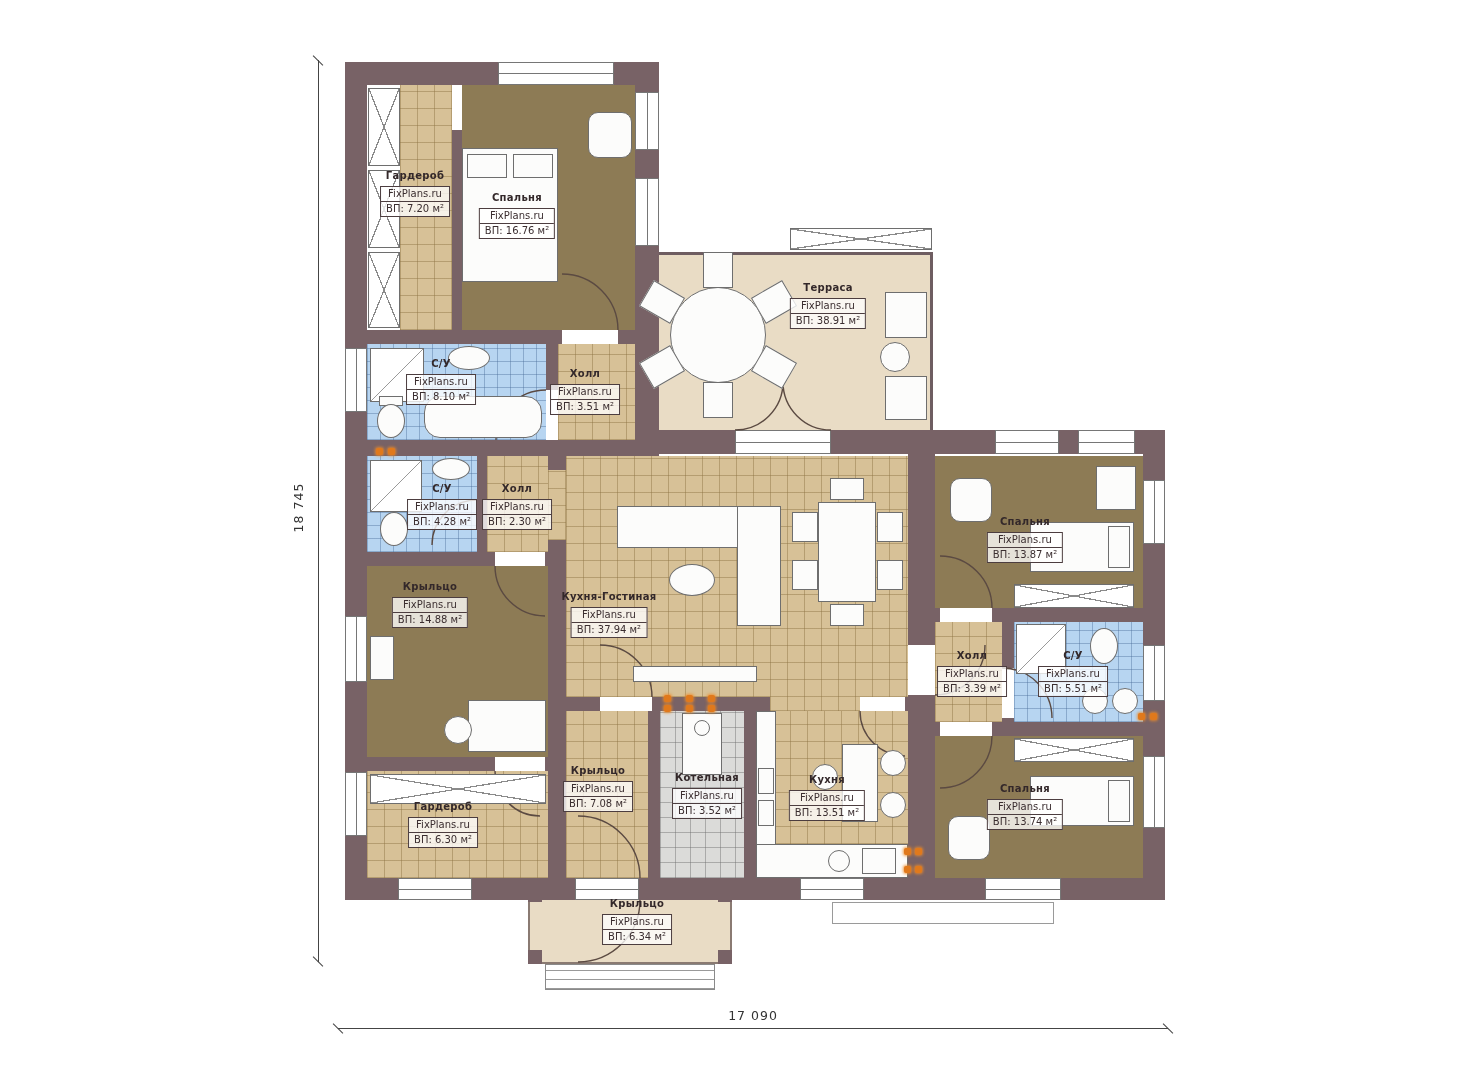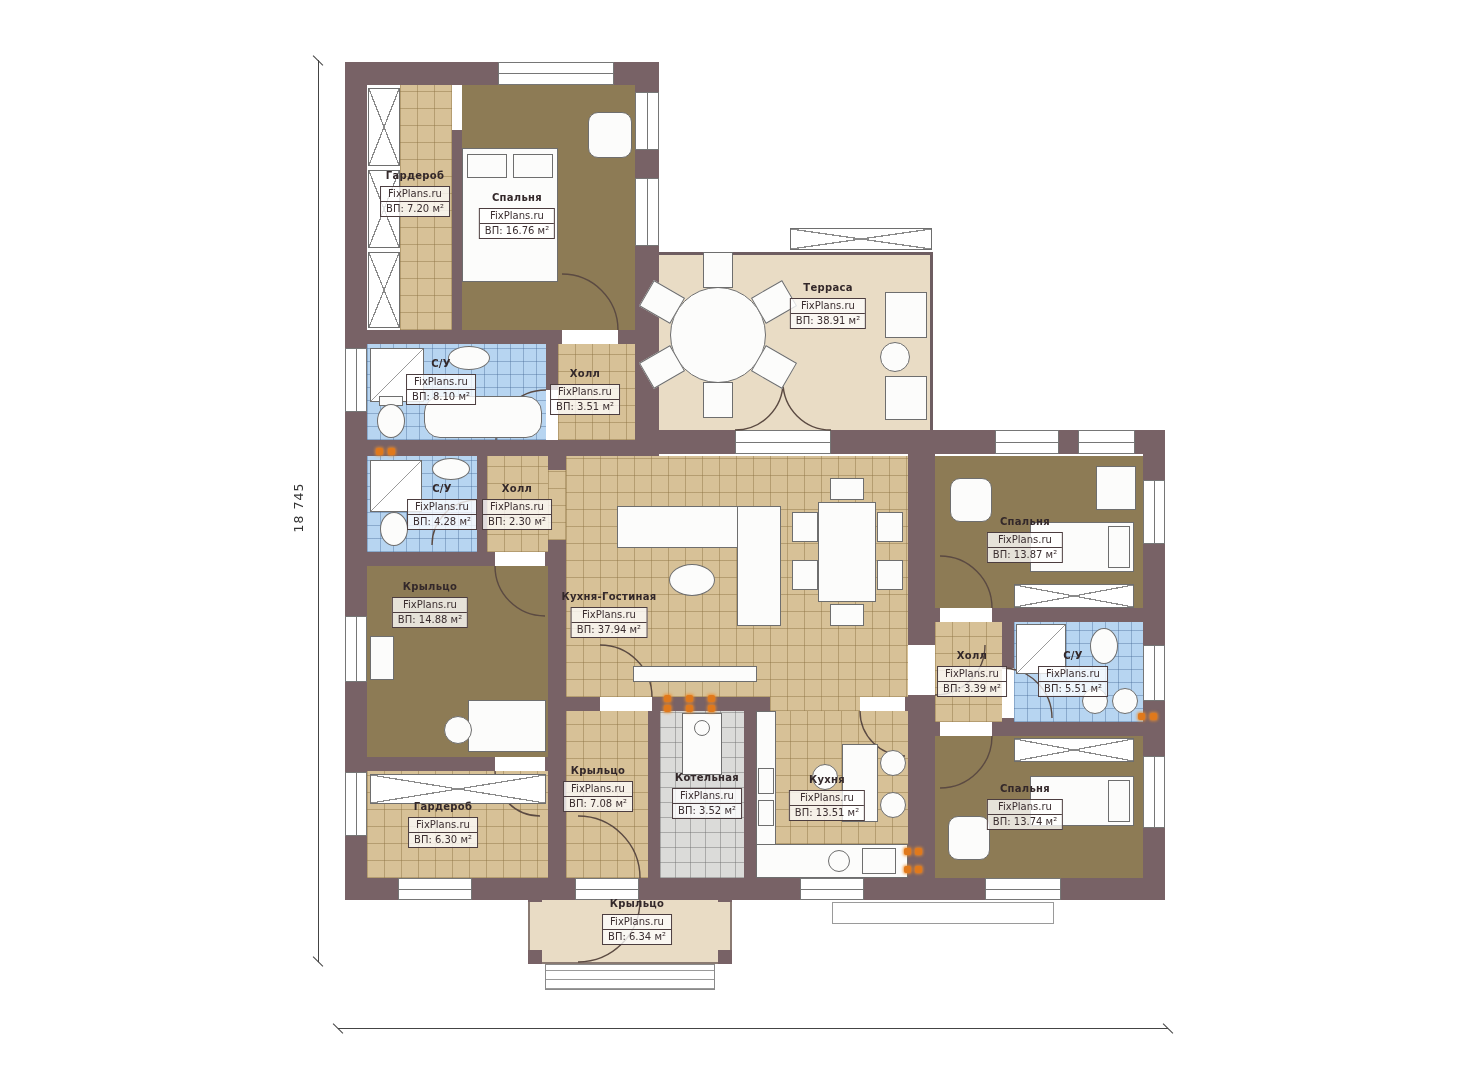--- a/index.html
+++ b/index.html
@@ -336,14 +336,15 @@
       <div class="rarea">ВП: 6.34 м²</div></div>
   </div>
 
   <div class="dimline" style="left:318px;top:60px;width:1px;height:902px"></div>
   <div class="tick" style="left:311px;top:60px"></div>
   <div class="tick" style="left:311px;top:961px"></div>
   <div class="dim" style="left:268px;top:500px;width:60px;text-align:center;transform:rotate(-90deg)">18 745</div>
   <div class="dimline" style="left:338px;top:1028px;width:830px;height:1px"></div>
   <div class="tick" style="left:331px;top:1028px"></div>
   <div class="tick" style="left:1161px;top:1028px"></div>
+  <div class="dim" style="left:338px;top:1008px;width:830px;text-align:center">17 090</div>
 
 </div>
 
 </body></html>

